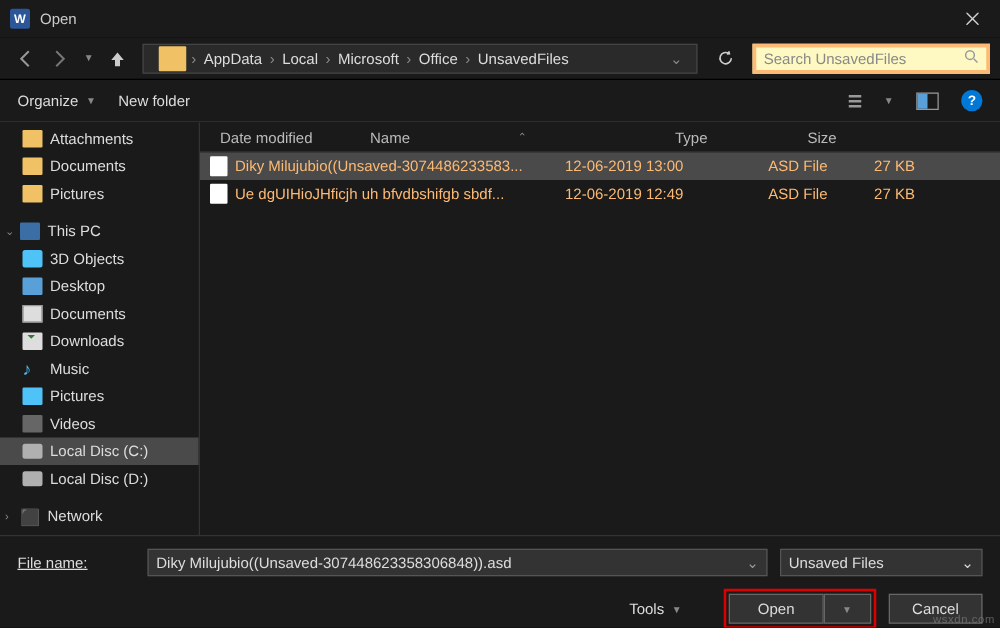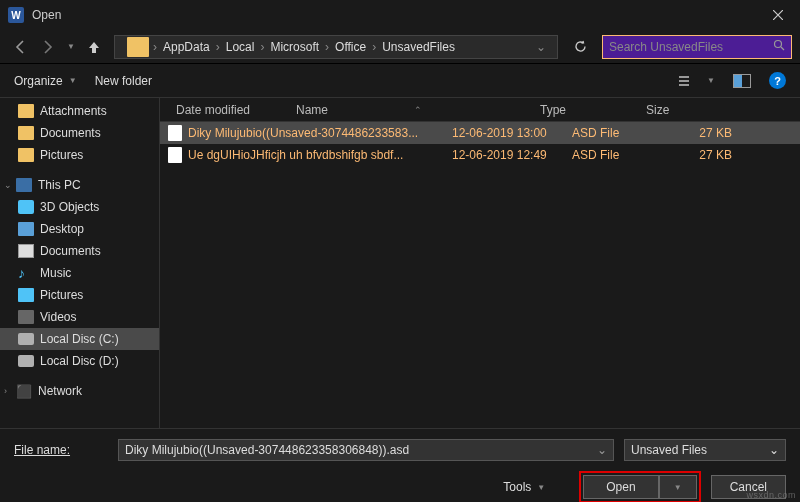--- a/index.html
+++ b/index.html
@@ -14,21 +14,21 @@
   
   .navbar { height: 34px; background: #1a1a1a; display: flex; align-items: center; padding: 0 8px; gap: 4px; border-bottom: 1px solid #000; }
   .nav-btn { width: 24px; height: 24px; display: flex; align-items: center; justify-content: center; color: #999; cursor: pointer; }
   .nav-btn.up svg { fill: #ccc; }
   .folder-chip { width: 22px; height: 20px; background: #f0c265; border-radius: 1px; margin: 0 2px 0 6px; }
   .breadcrumb { flex: 1; background: #2a2a2a; height: 24px; display: flex; align-items: center; padding: 0 6px; gap: 2px; margin-left: 4px; border: 1px solid #444; }
   .crumb { color: #ddd; padding: 0 4px; cursor: pointer; }
   .crumb-sep { color: #888; }
   .loc-drop { width: 20px; display: flex; justify-content: center; color: #888; }
   .refresh { width: 28px; display: flex; justify-content: center; color: #ccc; margin: 0 4px; }
-  .searchbox { width: 190px; height: 24px; background: #4c1d95; border: 1px solid #fdba74; display: flex; align-items: center; padding: 0 6px; color: #888; }
+  .searchbox { width: 190px; height: 24px; background: #fef9c3; border: 3px solid #fdba74; display: flex; align-items: center; padding: 0 6px; color: #888; }
   .searchbox .si { margin-left: auto; color: #888; }
   
   
   .toolbar { height: 34px; background: #1a1a1a; border-bottom: 1px solid #333; display: flex; align-items: center; padding: 0 14px; gap: 18px; }
   .tool-btn { color: #ddd; display: flex; align-items: center; gap: 6px; cursor: pointer; }
   .tool-drop { color: #888; font-size: 8px; }
   .toolbar .spacer { flex: 1; }
   .view-ico { width: 22px; height: 16px; display: flex; gap: 1px; align-items: center; }
   .view-ico .bar { width: 10px; height: 2px; background: #999; }
   .preview-ico { width: 18px; height: 14px; border: 1px solid #999; display: flex; }
@@ -72,21 +72,21 @@
   .col.date { width: 120px; }
   .col.type { width: 106px; }
   .col.size { width: 80px; padding-right: 18px; }
   .sort-caret { font-size: 9px; color: #888; margin-left: 80px; }
   .files { flex: 1; }
   .row { height: 22px; display: flex; align-items: center; padding-left: 8px; color: #fdba74; cursor: pointer; }
   .row.sel { background: #4a4a4a; }
   .row .fi { width: 14px; height: 16px; background: #fff; margin-right: 6px; border-radius: 1px; }
   .row .cell.name { width: 244px; padding: 0 8px 0 0; overflow: hidden; text-overflow: ellipsis; white-space: nowrap; }
   .row .cell.date { width: 120px; padding: 0 8px; margin-left: 12px; }
-  .row .cell.type { width: 106px; padding: 0 8px; }
+  .row .cell.type { width: 106px; padding: 0 8px; text-align: right; }
   .row .cell.size { width: 80px; text-align: right; padding-right: 18px; }
   
   
   .bottom { background: #1a1a1a; border-top: 1px solid #333; padding: 10px 14px 12px 14px; }
   .fname-row { display: flex; align-items: center; gap: 10px; margin-bottom: 10px; }
   .fname-label { width: 94px; text-align: left; color: #ddd; text-decoration: underline; }
   .fname-input { flex: 1; height: 22px; background: #333; border: 1px solid #555; color: #ddd; padding: 0 6px; display: flex; align-items: center; justify-content: space-between; }
   .fname-input .dd { color: #999; }
   .filter { width: 162px; height: 22px; background: #333; border: 1px solid #555; color: #ddd; padding: 0 6px; display: flex; align-items: center; justify-content: space-between; }
   .btn-row { display: flex; align-items: center; justify-content: flex-end; gap: 10px; }
@@ -214,20 +214,24 @@
       </div>
     <div class="side-item l2">
         <div class="si-icon ic-desktop"></div>
         <span>Desktop</span>
       </div>
     <div class="side-item l2">
         <div class="si-icon ic-docs"></div>
         <span>Documents</span>
       </div>
     <div class="side-item l2">
+        <div class="si-icon ic-down"></div>
+        <span>Downloads</span>
+      </div>
+    <div class="side-item l2">
         <div class="si-icon ic-music">♪</div>
         <span>Music</span>
       </div>
     <div class="side-item l2">
         <div class="si-icon ic-pics"></div>
         <span>Pictures</span>
       </div>
     <div class="side-item l2">
         <div class="si-icon ic-video"></div>
         <span>Videos</span>

